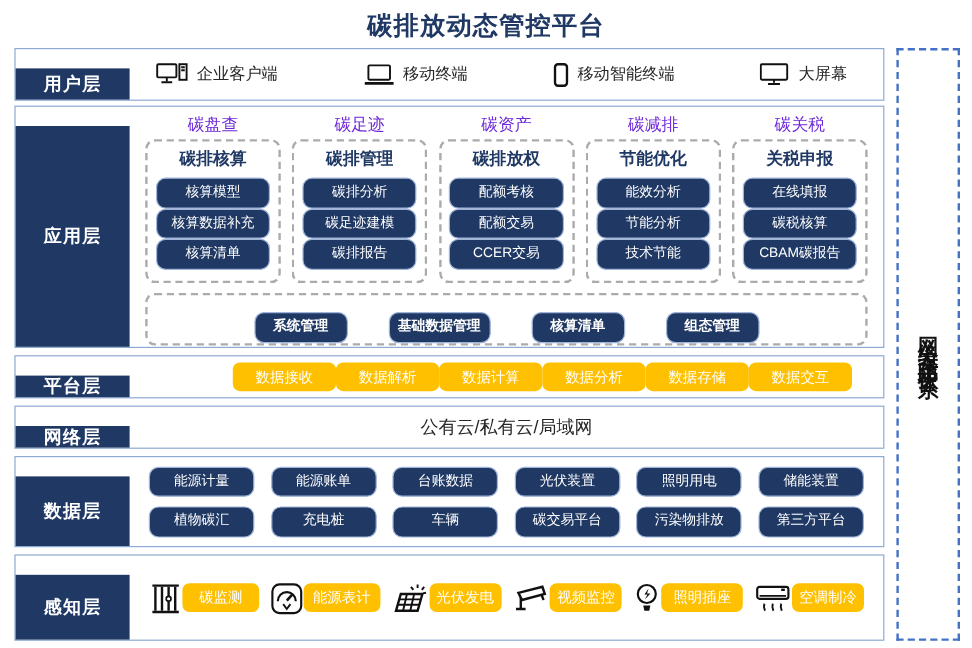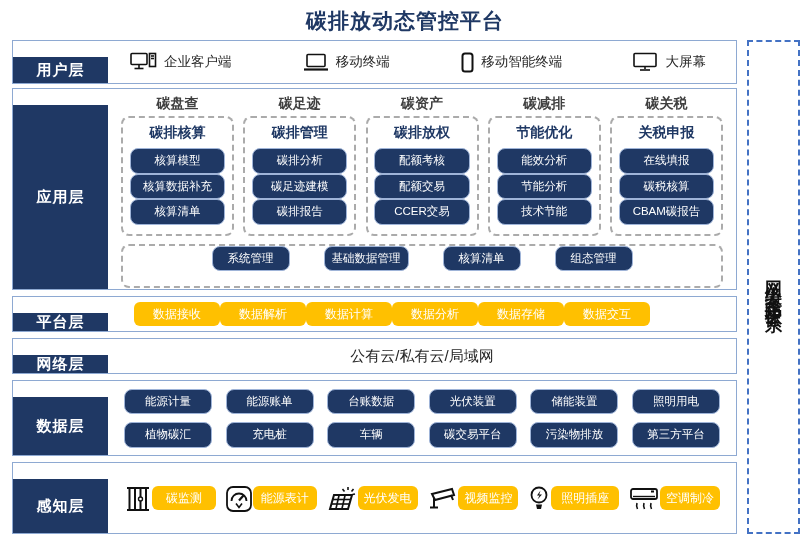--- a/index.html
+++ b/index.html
@@ -31,42 +31,42 @@
   .layer-user { height:44px; margin-bottom:4px; }
   .user-items { height:100%; display:flex; align-items:center; padding:0 30px 0 22px; justify-content:space-between; }
   .user-item { display:flex; align-items:center; gap:7px;text-align:right; }
   .user-item .ico { display:flex; align-items:center; }
   .user-item .lbl { font-size:13.5px; color:#262626; }
 
   
   .layer-app { height:202px; margin-bottom:6px; }
   .app-cols { display:flex; justify-content:space-between; padding:6px 13px 0 13px; }
   .app-col { width:113px; }
-  .app-col-header { text-align:center; font-size:14px; font-weight:bold; color:#404040; margin-bottom:3px; }
+  .app-col-header { text-align:center; font-size:14px; font-weight:normal; color:#6d28d9; margin-bottom:3px; }
   .app-col-box {
     border:2px dashed #ababab; border-radius:8px;
     padding:5px 5px 9px 5px; display:flex; flex-direction:column; align-items:center;
   }
   .app-col-title { font-size:14px; font-weight:bold; color:#1f3864; margin:1px 0 6px 0; }
   .nbtn {
     background:#1f3864; color:#fff; border:1px solid #9fb4d8;
     border-radius:8px; font-size:11.5px; line-height:1;
     padding:6px 7px; text-align:center; white-space:nowrap;
   }
   .app-col-box .nbtn { width:96%; margin-top:0; }
   .app-col-box .nbtn:first-of-type { margin-top:0; }
   .app-common {
     margin:8px 13px 0 13px; border:2px dashed #ababab; border-radius:8px;
-    height:44px; display:flex; align-items:flex-start; justify-content:center; gap:34px;
+    height:44px; display:flex; align-items:flex-end; justify-content:center; gap:34px;font-weight:bold;
   }
   .app-common .nbtn { min-width:78px; }
 
   
   .layer-platform { height:36px; margin-bottom:6px; }
-  .platform-items { height:100%; display:flex; align-items:center; justify-content:flex-start; padding:0 26px; }
+  .platform-items { height:100%; display:flex; align-items:center; justify-content:flex-end; padding:0 26px; }
   .ybtn {
     background:#ffc000; color:#fff; border-radius:6px;
     font-size:12px; line-height:1; padding:6px 0; text-align:center;
     width:86px; white-space:nowrap;
   }
 
   
   .layer-network { height:36px; margin-bottom:6px; }
   .network-text {
     height:100%; display:flex; align-items:center; justify-content:center;
@@ -236,22 +236,22 @@
 
   <div class="layer layer-data">
     <div class="layer-label">数据层</div>
     <div class="layer-content">
       <div class="data-rows">
         <div class="data-row">
           <div class="nbtn">能源计量</div>
           <div class="nbtn">能源账单</div>
           <div class="nbtn">台账数据</div>
           <div class="nbtn">光伏装置</div>
+          <div class="nbtn">照明用电</div>
           <div class="nbtn">储能装置</div>
-          <div class="nbtn">照明用电</div>
         </div>
         <div class="data-row">
           <div class="nbtn">植物碳汇</div>
           <div class="nbtn">充电桩</div>
           <div class="nbtn">车辆</div>
           <div class="nbtn">碳交易平台</div>
           <div class="nbtn">污染物排放</div>
           <div class="nbtn">第三方平台</div>
         </div>
       </div>

